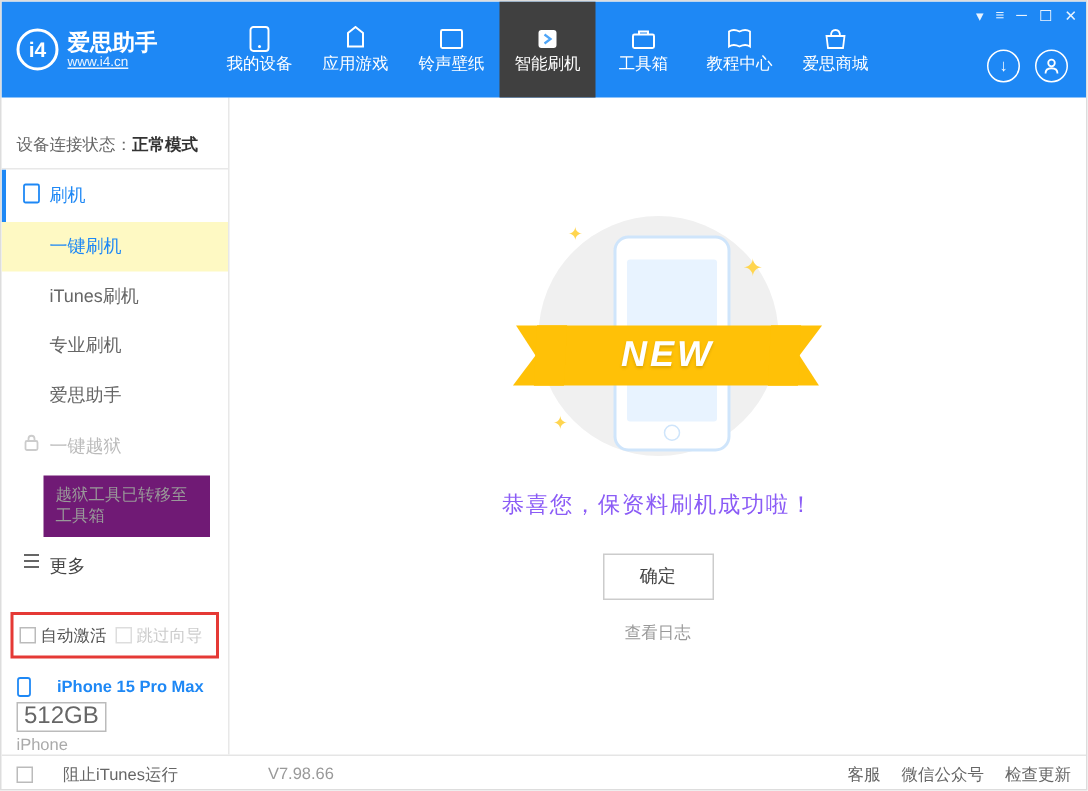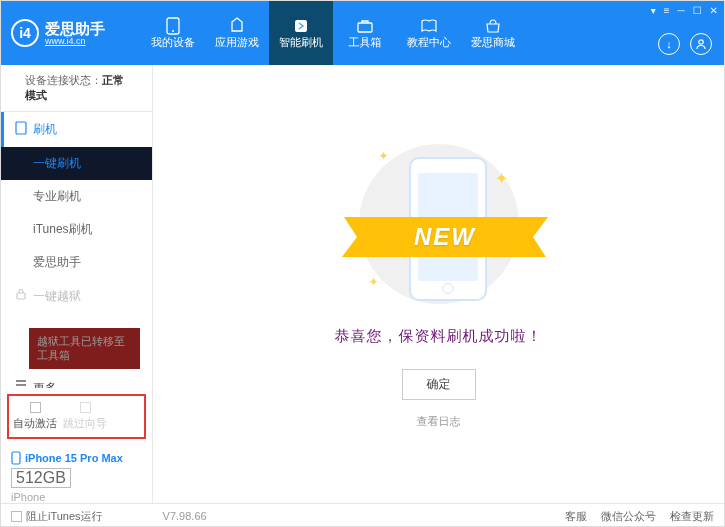--- a/index.html
+++ b/index.html
@@ -6,69 +6,69 @@
 body { width: 725px; height: 527px; overflow: hidden; background: #fff; border: 1px solid #ddd; }
 
 .header { background: #1e88f5; height: 64px; display: flex; align-items: center; padding: 0 10px; color: #fff; position: relative; }
 .logo-area { display: flex; align-items: center; width: 130px; }
 .logo-circle { width: 28px; height: 28px; border: 2px solid #fff; border-radius: 50%; display: flex; align-items: center; justify-content: center; font-weight: bold; font-size: 14px; margin-right: 6px; }
 .logo-text { font-size: 15px; font-weight: bold; line-height: 1; }
 .logo-sub { font-size: 9px; opacity: 0.9; text-decoration: underline; }
 
 .nav { display: flex; height: 100%; }
 .nav-item { width: 64px; display: flex; flex-direction: column; align-items: center; justify-content: center; cursor: pointer; font-size: 11px; gap: 0; }
-.nav-item.active { background: #0c4a6e; }
+.nav-item.active { background: #404040; }
 .nav-icon { width: 20px; height: 18px; display: flex; align-items: center; justify-content: center; }
 
 .win-controls { position: absolute; top: 4px; right: 6px; display: flex; gap: 8px; font-size: 10px; }
 .win-controls span { cursor: pointer; opacity: 0.9; }
 .header-right { position: absolute; right: 12px; bottom: 10px; display: flex; gap: 10px; }
 .circle-btn { width: 22px; height: 22px; border: 1.5px solid #fff; border-radius: 50%; display: flex; align-items: center; justify-content: center; cursor: pointer; font-size: 11px; }
 
 .body-area { display: flex; height: 438px; }
 .sidebar { width: 152px; border-right: 1px solid #e8e8e8; display: flex; flex-direction: column; font-size: 12px; }
-.status-bar { padding: 8px 24px; color: #666; font-size: 11px; border-bottom: 1px solid #e8e8e8; }
+.status-bar { padding: 8px 10px; color: #666; font-size: 11px; border-bottom: 1px solid #e8e8e8; margin-top: 16px; }
 .status-bar b { color: #333; }
 
 .section-head { padding: 9px 14px; color: #444; display: flex; align-items: flex-start; gap: 6px; cursor: pointer; }
 .section-head.blue { color: #1e88f5; border-left: 3px solid #1e88f5; padding-left: 11px; }
 .sub-item { padding: 8px 14px 8px 32px; color: #666; cursor: pointer; }
-.sub-item.active { background: #0f172a; color: #1e88f5; }
-.sub-item.boxed { background: #7f1d1d; color: #999; margin: 14px 12px 2px 28px; padding: 6px 8px; line-height: 1.3; font-size: 11px; }
+.sub-item.active { background: #fef9c3; color: #1e88f5; }
+.sub-item.boxed { background: #701a75; color: #999; margin: 2px 12px 2px 28px; padding: 6px 8px; line-height: 1.3; font-size: 11px; }
 .lock-head { color: #bbb; }
 
 .checkbox-row { border: 2px solid #e53935; margin: 6px; padding: 6px 4px; display: flex; gap: 6px; font-size: 11px; color: #555; }
-.checkbox-row label { display: flex; align-items: center; gap: 3px; cursor: pointer; flex-direction: column; }
+.checkbox-row label { display: flex; align-items: center; gap: 3px; cursor: pointer; }
 .checkbox-row label.disabled { color: #ccc; }
 .cb { width: 11px; height: 11px; border: 1px solid #bbb; display: inline-block; }
 
 .device-info { padding: 6px 10px 0; font-size: 11px; }
-.device-name { color: #1e88f5; font-weight: bold; display: flex; align-items: center; gap: 4px; }
+.device-name { color: #1e88f5; font-weight: bold; display: flex; align-items: center; gap: 17px; }
 .badge { border: 1px solid #bbb; padding: 0 4px; font-size: 16px; color: #666; display: inline-block; margin-top: 3px; }
 .device-type { color: #aaa; margin-top: 3px; }
 
 .main { flex: 1; display: flex; flex-direction: column; align-items: center; justify-content: center; position: relative; }
-.success-text { font-size: 15px; color: #701a75; margin-top: 18px; letter-spacing: 1px; }
+.success-text { font-size: 15px; color: #8b5cf6; margin-top: 18px; letter-spacing: 1px; }
 .confirm-btn { margin-top: 23px; padding: 6px 24px; border: 1px solid #ccc; background: #fff; font-size: 12px; color: #444; cursor: pointer; }
 .log-link { margin-top: 14px; font-size: 11px; color: #999; cursor: pointer; }
 
 .illus { position: relative; width: 200px; height: 170px; }
 .circle-bg { width: 160px; height: 160px; border-radius: 50%; background: #f0f0f0; position: absolute; left: 20px; top: 5px; }
 .phone { position: absolute; left: 70px; top: 18px; width: 78px; height: 144px; background: #fff; border: 2px solid #cfe5fb; border-radius: 10px; }
 .phone::before { content: ""; position: absolute; top: 14px; left: 7px; right: 7px; bottom: 18px; background: #e8f3ff; border-radius: 2px; }
 .phone::after { content: ""; position: absolute; bottom: 5px; left: 50%; transform: translateX(-50%); width: 9px; height: 9px; border: 1.5px solid #cfe5fb; border-radius: 50%; }
 .ribbon { position: absolute; top: 78px; left: 18px; width: 176px; height: 40px; background: #ffc107; display: flex; align-items: center; justify-content: center; transform: skewX(-3deg); }
 .ribbon::before, .ribbon::after { content: ""; position: absolute; width: 0; height: 0; border: 20px solid #ffc107; }
 .ribbon::before { left: -14px; border-left-color: transparent; border-left-width: 14px; }
 .ribbon::after { right: -14px; border-right-color: transparent; border-right-width: 14px; }
 .ribbon-text { color: #fff; font-weight: bold; font-size: 24px; font-style: italic; letter-spacing: 2px; text-shadow: 0 1px 2px rgba(0,0,0,0.15); transform: skewX(3deg); }
 .sparkle { position: absolute; color: #ffd54f; font-size: 12px; }
 
 .footer { height: 25px; border-top: 1px solid #e5e5e5; display: flex; align-items: center; font-size: 11px; color: #666; padding: 0 10px; }
-.footer-left { display: flex; align-items: center; gap: 4px; cursor: pointer; }
+.footer-left { display: flex; align-items: center; gap: 20px; cursor: pointer; }
 .footer-spacer { flex: 1; }
 .footer-item { margin-left: 14px; cursor: pointer; }
 .version { color: #999; margin-left: 60px; }
 
 .sidebar-scroll { flex: 1; overflow: hidden; display: flex; flex-direction: column; }
 .menu-list { flex: 1; overflow: auto; }
 svg { display: block; }
 </style>
 </head>
 <body>
@@ -91,20 +91,28 @@
         </span>
       <span>我的设备</span>
     </div>
     <div class="nav-item">
       <span class="nav-icon">
           <svg width="18" height="18" viewBox="0 0 18 18">
             <path d="M9 1 L14 5 L14 14 L4 14 L4 5 Z" fill="none" stroke="#fff" stroke-width="1.3"></path>
           </svg>
         </span>
       <span>应用游戏</span>
+    </div>
+    <div class="nav-item">
+      <span class="nav-icon">
+          <svg width="18" height="16" viewBox="0 0 18 16">
+            <rect x="2" y="2" width="14" height="12" rx="1" fill="none" stroke="#fff" stroke-width="1.3"></rect>
+          </svg>
+        </span>
+      <span>铃声壁纸</span>
     </div>
     <div class="nav-item active">
       <span class="nav-icon">
           <svg width="18" height="18" viewBox="0 0 18 18">
             <rect x="3" y="3" width="12" height="12" rx="2" fill="#fff"></rect>
             <path d="M7 6 L11 9 L7 12" fill="none" stroke="#4ea5f8" stroke-width="1.5"></path>
           </svg>
         </span>
       <span>智能刷机</span>
     </div>
@@ -159,22 +167,22 @@
     </div>
     <div class="sidebar-scroll">
       <div class="menu-list">
         <div class="section-head blue">
           <svg width="12" height="14">
               <rect x="1" y="1" width="10" height="12" rx="1" fill="none" stroke="#1e88f5" stroke-width="1.2"></rect>
             </svg>
           <span>刷机</span>
         </div>
         <div class="sub-item active">一键刷机</div>
+        <div class="sub-item">iTunes刷机</div>
         <div class="sub-item">专业刷机</div>
-        <div class="sub-item">iTunes刷机</div>
         <div class="sub-item">爱思助手</div>
 
         <div class="section-head lock-head">
           <svg width="12" height="12">
               <rect x="2" y="5" width="8" height="6" rx="1" fill="none" stroke="#ccc" stroke-width="1.2"></rect>
               <path d="M4 5 V3.5 Q4 1.5 6 1.5 Q8 1.5 8 3.5 V5" fill="none" stroke="#ccc" stroke-width="1.2"></path>
             </svg>
           <span>一键越狱</span>
         </div>
         <div class="sub-item boxed">越狱工具已转移至工具箱</div>

